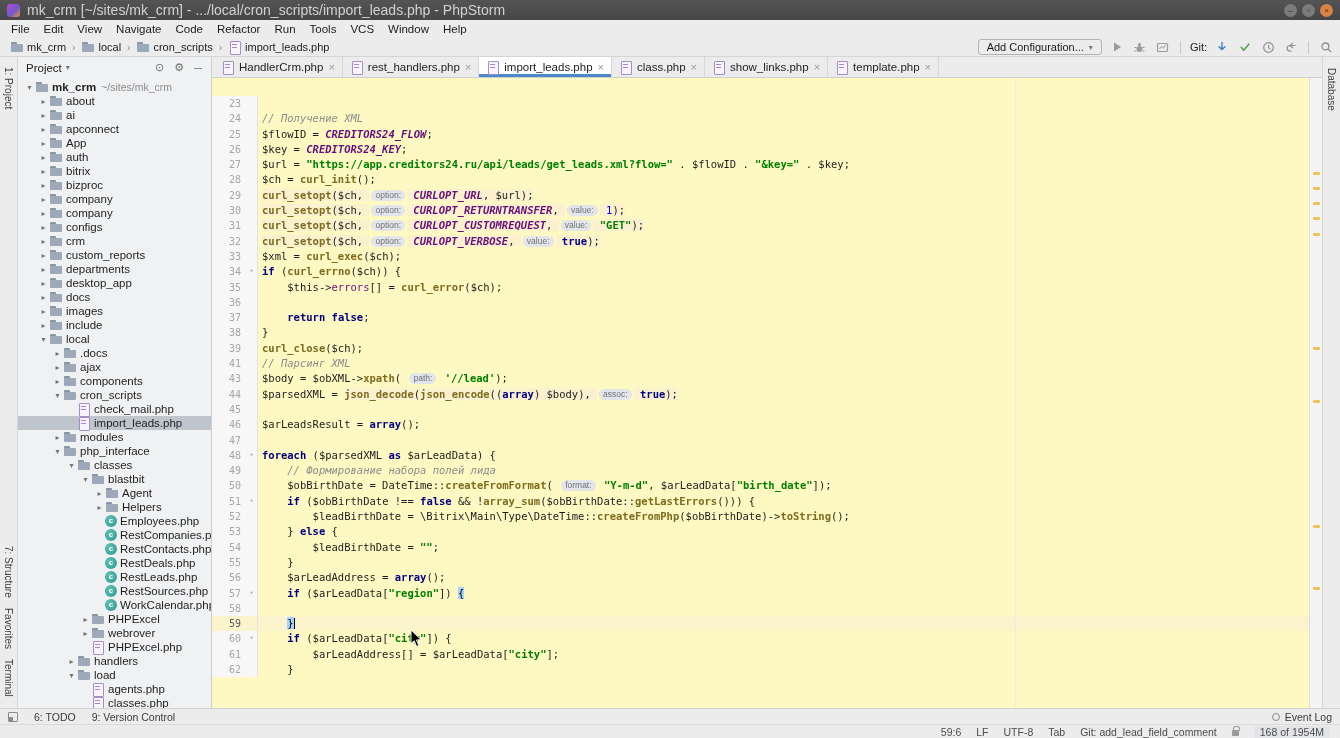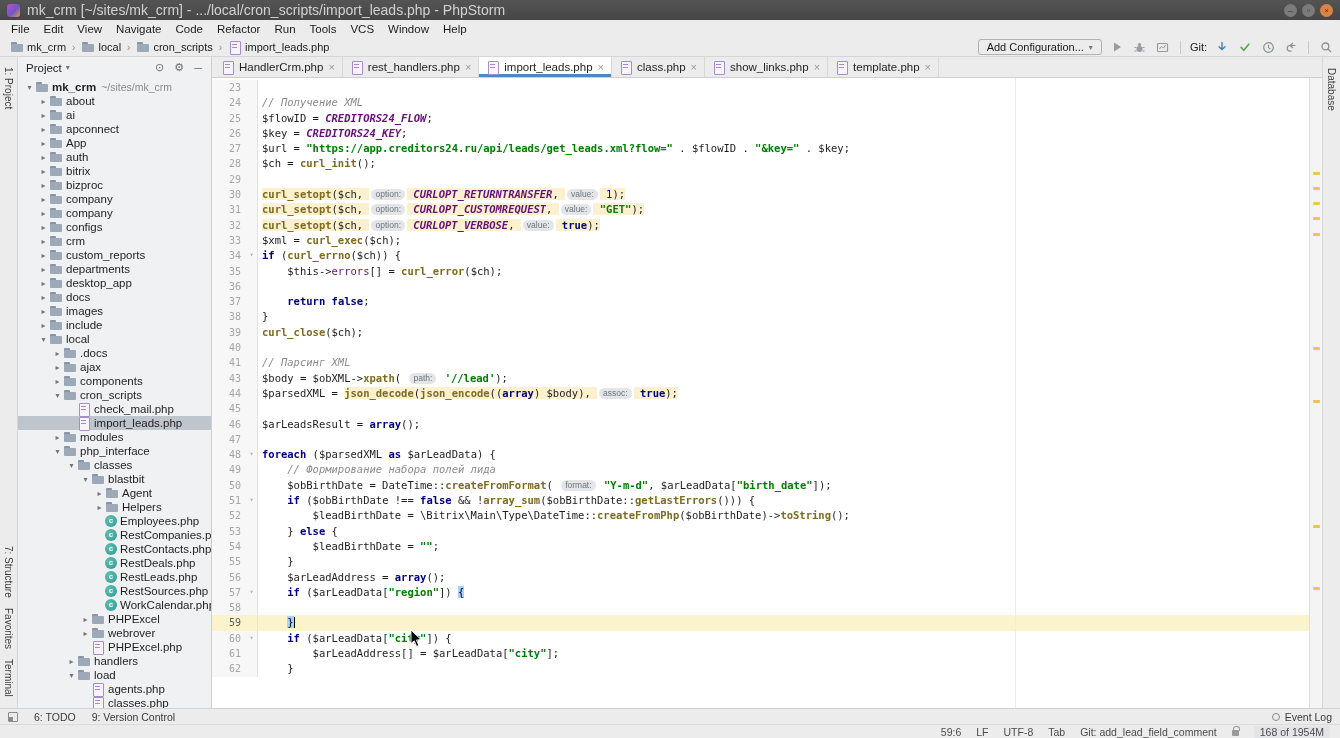--- a/index.html
+++ b/index.html
@@ -50,21 +50,21 @@
 .tic.php::after{content:"";position:absolute;left:2px;top:0;width:9px;height:12px;background:#f8f4fc;border:1px solid #a78dc6;border-radius:1px;z-index:0}
 .tic.php::before{content:"";position:absolute;left:4px;top:3px;width:5px;height:6px;z-index:1;background:repeating-linear-gradient(#ab87d2 0 1px,transparent 1px 3px)}
 .tic.cls{width:12px;height:12px;border-radius:50%;background:radial-gradient(circle at 35% 35%,#5cc0ad,#2e9a96);color:#fff;font:700 8px/12px "Liberation Sans",sans-serif;text-align:center}
 
 .editor-col{flex:1;display:flex;flex-direction:column;min-width:0}
 .tabbar{height:21px;background:#ececec;border-bottom:1px solid #cfcfcf;display:flex;align-items:stretch;padding-left:2px}
 .tab{display:flex;align-items:center;gap:4px;padding:0 7px;font-size:11.5px;color:#232323;border-right:1px solid #d8d8d8;position:relative}
 .tab.act{background:#fff;box-shadow:inset 0 -3px 0 #4a88c7}
 .tx{color:#9b9b9b;font-size:11px;margin-left:1px}
 
-.editor{flex:1;background:#ffffff;position:relative;overflow:hidden;padding-top:2px}
+.editor{flex:1;background:#fef9c3;position:relative;overflow:hidden;padding-top:18px}
 .cl{display:flex;height:15.3px;line-height:15.3px;font-family:"DejaVu Sans Mono",monospace;font-size:10.5px;white-space:pre}
 .cl .ln{flex:none;width:34px;text-align:right;padding-right:5px;color:#a6a6a6;background:#f7f7f7;font-size:10px}
 .cl .fold{flex:none;width:12px;background:#f7f7f7;border-right:1px solid #e2e2e2;color:#b3b3b3;font-size:7px;text-align:center;line-height:15.3px}
 .cl .code{padding-left:4px}
 .cl.cur,.cl.cur .ln,.cl.cur .fold{background:#fbf3cc}
 .cl.cur .ln{color:#5a5a5a}
 .tok.t{color:#1c1c1c}
 .tok.k{color:#000080;font-weight:700}
 .tok.s{color:#008000;font-weight:700}
 .tok.c{color:#8c8c8c;font-style:italic}
@@ -481,32 +481,31 @@
       </div>
     <div class="editor">
       <div class="margin-line"></div>
       <div id="lines">
           <div class="cl"><span class="ln">23</span><span class="fold"></span><span class="code"></span></div>
           <div class="cl"><span class="ln">24</span><span class="fold"></span><span class="code"><span class="tok c">// Получение XML</span></span></div>
           <div class="cl"><span class="ln">25</span><span class="fold"></span><span class="code"><span class="tok t">$flowID = </span><span class="tok q">CREDITORS24_FLOW</span><span class="tok t">;</span></span></div>
           <div class="cl"><span class="ln">26</span><span class="fold"></span><span class="code"><span class="tok t">$key = </span><span class="tok q">CREDITORS24_KEY</span><span class="tok t">;</span></span></div>
           <div class="cl"><span class="ln">27</span><span class="fold"></span><span class="code"><span class="tok t">$url = </span><span class="tok s">"https://app.creditors24.ru/api/leads/get_leads.xml?flow="</span><span class="tok t"> . $flowID . </span><span class="tok s">"&amp;key="</span><span class="tok t"> . $key;</span></span></div>
           <div class="cl"><span class="ln">28</span><span class="fold"></span><span class="code"><span class="tok t">$ch = </span><span class="tok f">curl_init</span><span class="tok t">();</span></span></div>
-          <div class="cl"><span class="ln">29</span><span class="fold"></span></div>
+          <div class="cl"><span class="ln">29</span><span class="fold"></span><span class="code"><span class="tok f d">curl_setopt</span><span class="tok t d">($ch, </span><span class="tok h">option:</span><span class="tok t d"> </span><span class="tok q d">CURLOPT_URL</span><span class="tok t d">, $url);</span></span></div>
           <div class="cl"><span class="ln">30</span><span class="fold"></span><span class="code"><span class="tok f d">curl_setopt</span><span class="tok t d">($ch, </span><span class="tok h">option:</span><span class="tok t d"> </span><span class="tok q d">CURLOPT_RETURNTRANSFER</span><span class="tok t d">, </span><span class="tok h">value:</span><span class="tok t d"> </span><span class="tok n d">1</span><span class="tok t d">);</span></span></div>
           <div class="cl"><span class="ln">31</span><span class="fold"></span><span class="code"><span class="tok f d">curl_setopt</span><span class="tok t d">($ch, </span><span class="tok h">option:</span><span class="tok t d"> </span><span class="tok q d">CURLOPT_CUSTOMREQUEST</span><span class="tok t d">, </span><span class="tok h">value:</span><span class="tok t d"> </span><span class="tok s d">"GET"</span><span class="tok t d">);</span></span></div>
           <div class="cl"><span class="ln">32</span><span class="fold"></span><span class="code"><span class="tok f d">curl_setopt</span><span class="tok t d">($ch, </span><span class="tok h">option:</span><span class="tok t d"> </span><span class="tok q d">CURLOPT_VERBOSE</span><span class="tok t d">, </span><span class="tok h">value:</span><span class="tok t d"> </span><span class="tok k d">true</span><span class="tok t d">);</span></span></div>
           <div class="cl"><span class="ln">33</span><span class="fold"></span><span class="code"><span class="tok t">$xml = </span><span class="tok f">curl_exec</span><span class="tok t">($ch);</span></span></div>
           <div class="cl"><span class="ln">34</span><span class="fold">▾</span><span class="code"><span class="tok k">if</span><span class="tok t"> (</span><span class="tok f">curl_errno</span><span class="tok t">($ch)) {</span></span></div>
           <div class="cl"><span class="ln">35</span><span class="fold"></span><span class="code"><span class="tok t">    $this-&gt;</span><span class="tok p">errors</span><span class="tok t">[] = </span><span class="tok f">curl_error</span><span class="tok t">($ch);</span></span></div>
           <div class="cl"><span class="ln">36</span><span class="fold"></span><span class="code"></span></div>
           <div class="cl"><span class="ln">37</span><span class="fold"></span><span class="code"><span class="tok t">    </span><span class="tok k">return</span><span class="tok t"> </span><span class="tok k">false</span><span class="tok t">;</span></span></div>
           <div class="cl"><span class="ln">38</span><span class="fold"></span><span class="code"><span class="tok t">}</span></span></div>
           <div class="cl"><span class="ln">39</span><span class="fold"></span><span class="code"><span class="tok f">curl_close</span><span class="tok t">($ch);</span></span></div>
-          <div class="cl"><span class="ln">40</span><span class="fold"></span><span class="code"></span></div>
           <div class="cl"><span class="ln">41</span><span class="fold"></span><span class="code"><span class="tok c">// Парсинг XML</span></span></div>
           <div class="cl"><span class="ln">43</span><span class="fold"></span><span class="code"><span class="tok t">$body = $obXML-&gt;</span><span class="tok f">xpath</span><span class="tok t">( </span><span class="tok h">path:</span><span class="tok t"> </span><span class="tok s">'//lead'</span><span class="tok t">);</span></span></div>
           <div class="cl"><span class="ln">44</span><span class="fold"></span><span class="code"><span class="tok t">$parsedXML = </span><span class="tok f d">json_decode</span><span class="tok t d">(</span><span class="tok f d">json_encode</span><span class="tok t d">((</span><span class="tok k d">array</span><span class="tok t d">) $body), </span><span class="tok h">assoc:</span><span class="tok t d"> </span><span class="tok k d">true</span><span class="tok t d">);</span></span></div>
           <div class="cl"><span class="ln">45</span><span class="fold"></span><span class="code"></span></div>
           <div class="cl"><span class="ln">46</span><span class="fold"></span><span class="code"><span class="tok t">$arLeadsResult = </span><span class="tok k">array</span><span class="tok t">();</span></span></div>
           <div class="cl"><span class="ln">47</span><span class="fold"></span><span class="code"></span></div>
           <div class="cl"><span class="ln">48</span><span class="fold">▾</span><span class="code"><span class="tok k">foreach</span><span class="tok t"> ($parsedXML </span><span class="tok k">as</span><span class="tok t"> $arLeadData) {</span></span></div>
           <div class="cl"><span class="ln">49</span><span class="fold"></span><span class="code"><span class="tok t">    </span><span class="tok c">// Формирование набора полей лида</span></span></div>
           <div class="cl"><span class="ln">50</span><span class="fold"></span><span class="code"><span class="tok t">    $obBirthDate = DateTime::</span><span class="tok f">createFromFormat</span><span class="tok t">( </span><span class="tok h">format:</span><span class="tok t"> </span><span class="tok s">"Y-m-d"</span><span class="tok t">, $arLeadData[</span><span class="tok s">"birth_date"</span><span class="tok t">]);</span></span></div>
           <div class="cl"><span class="ln">51</span><span class="fold">▾</span><span class="code"><span class="tok t">    </span><span class="tok k">if</span><span class="tok t"> ($obBirthDate !== </span><span class="tok k">false</span><span class="tok t"> &amp;&amp; !</span><span class="tok f">array_sum</span><span class="tok t">($obBirthDate::</span><span class="tok f">getLastErrors</span><span class="tok t">())) {</span></span></div>

